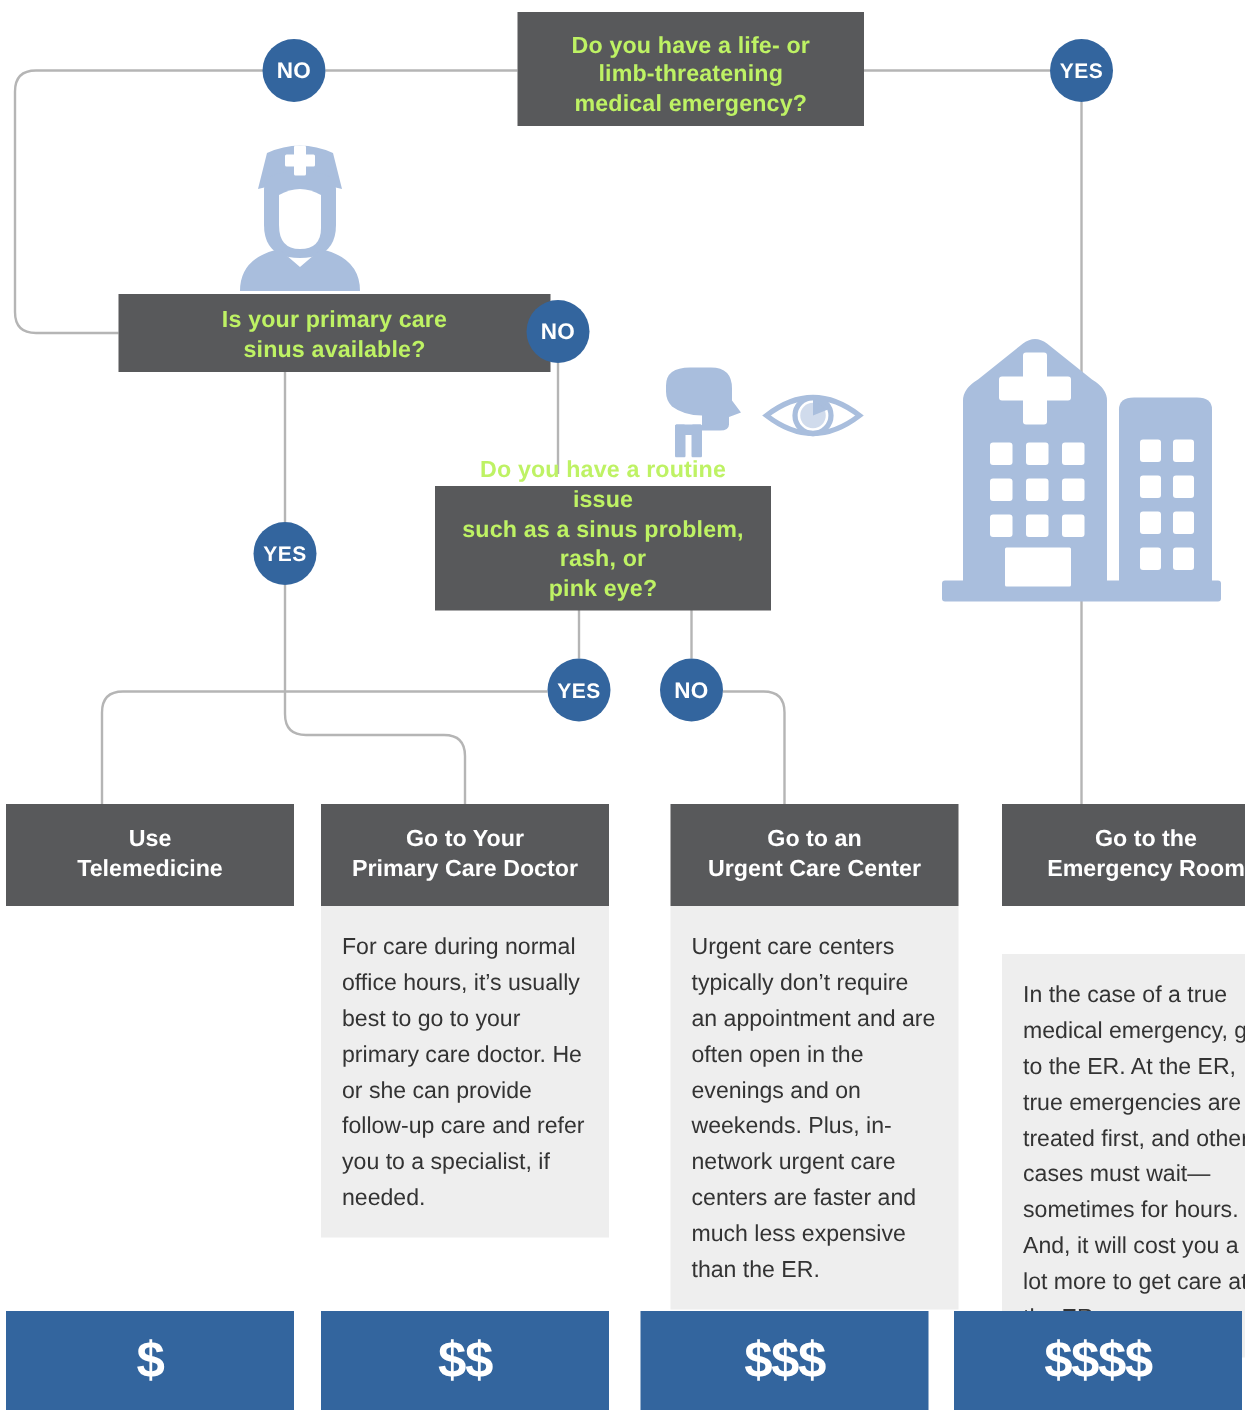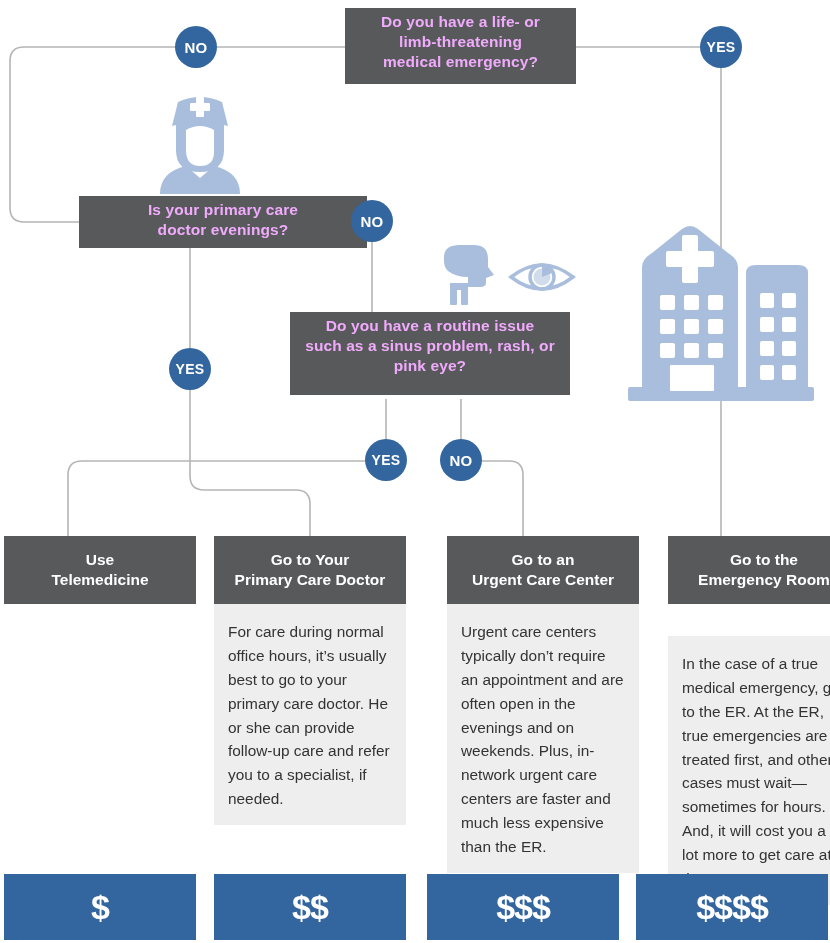--- a/index.html
+++ b/index.html
@@ -24,36 +24,36 @@
     position: absolute;
     left: 0; top: 0;
     width: 830px; height: 943px;
     pointer-events: none;
   }
 
   
   .qbox {
     position: absolute;
     background: #58595b;
-    color: #f0abfc;
+    color: #bef264;
     font-weight: bold;
     text-align: center;
     display: flex;
-    align-items: flex-start;
+    align-items: flex-end;
     justify-content: center;
     line-height: 1.28;
     letter-spacing: 0.1px;
     box-sizing: border-box;
     padding: 4px 10px;
   }
   .qbox span { display: block; }
 
   #q-emergency { left: 345px; top: 8px;   width: 231px; height: 76px;  font-size: 15.5px; }
   #q-pcp       { left: 79px;  top: 196px; width: 288px; height: 52px;  font-size: 15.5px; }
-  #q-routine   { left: 290px; top: 312px; width: 280px; height: 83px;  font-size: 15.5px; }
+  #q-routine   { left: 290px; top: 324px; width: 224px; height: 83px;  font-size: 15.5px; }
 
   
   .badge {
     position: absolute;
     border-radius: 50%;
     background: #33659e;
     color: #ffffff;
     font-weight: bold;
     display: flex;
     align-items: center;
@@ -254,21 +254,21 @@
     <div>
       <span>Do you have a life- or</span>
       <span>limb-threatening</span>
       <span>medical emergency?</span>
     </div>
   </div>
 
   <div class="qbox" id="q-pcp">
     <div>
       <span>Is your primary care</span>
-      <span>doctor evenings?</span>
+      <span>sinus available?</span>
     </div>
   </div>
 
   <div class="qbox" id="q-routine">
     <div>
       <span>Do you have a routine issue</span>
       <span>such as a sinus problem, rash, or</span>
       <span>pink eye?</span>
     </div>
   </div>

